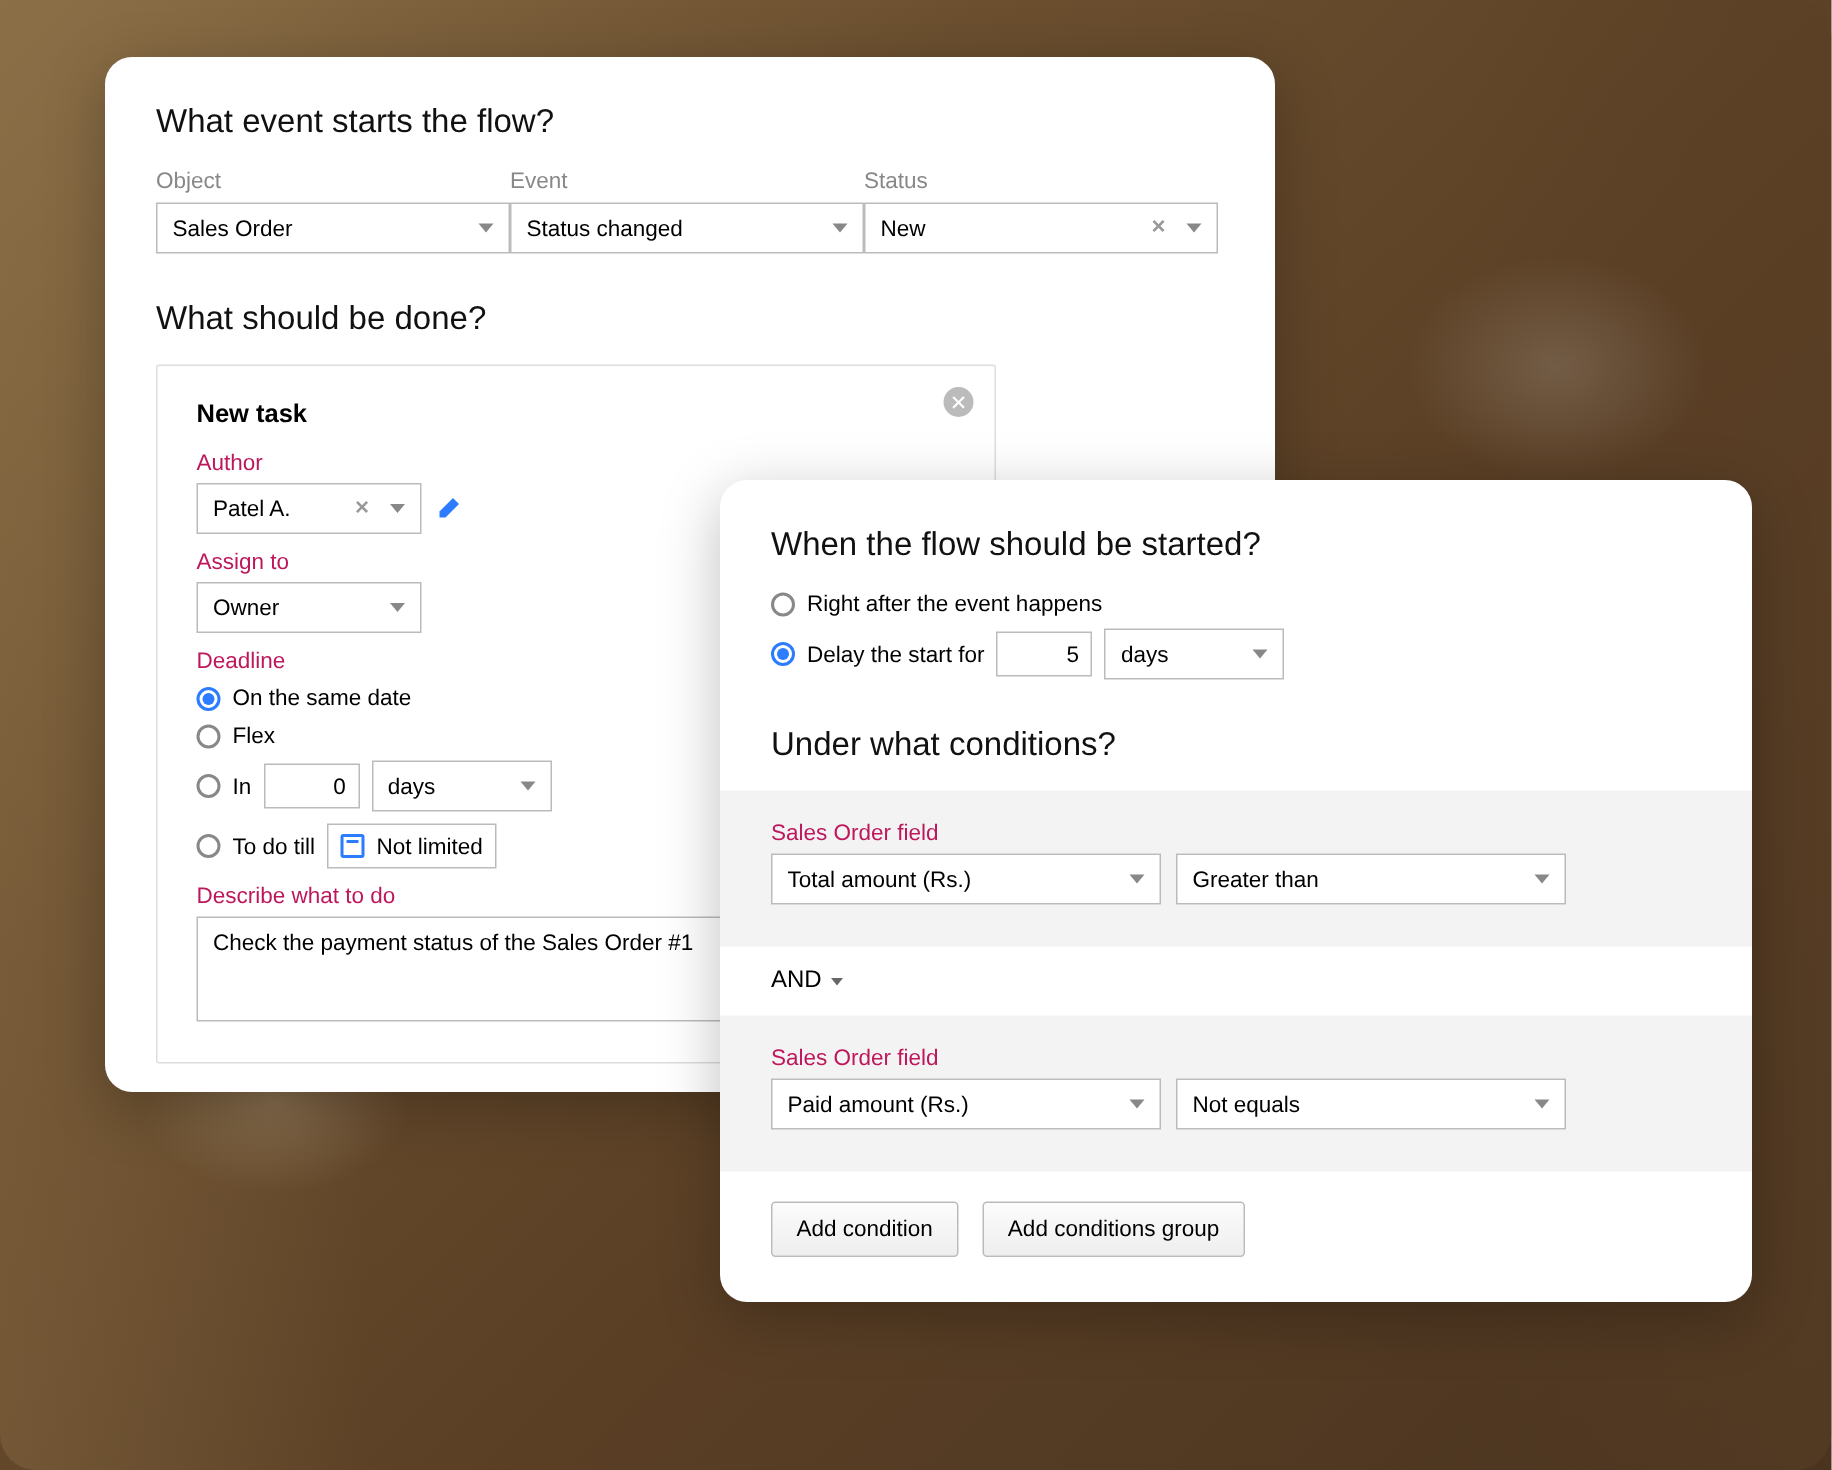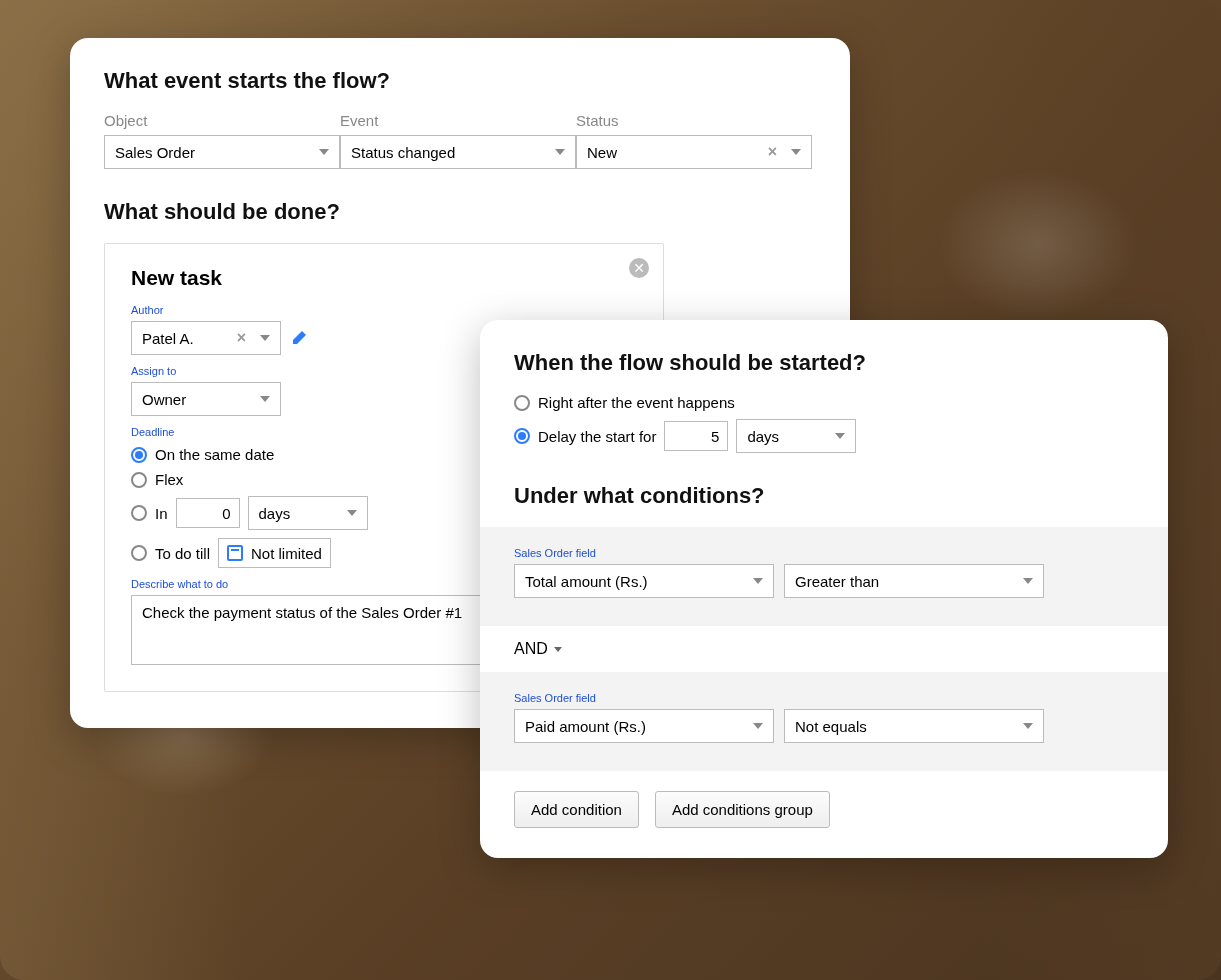--- a/index.html
+++ b/index.html
@@ -34,21 +34,21 @@
       height: 690px;
     }
     .card-2 {
       left: 480px;
       top: 320px;
       width: 688px;
       z-index: 2;
     }
     h2 {
       font-size: 22px;
-      font-weight: 700;
+      font-weight: 400;
       color: #111;
       margin-bottom: 18px;
     }
     .row { display: flex; margin-bottom: 30px; }
     .field { display: flex; flex-direction: column; }
     .field-label {
       font-size: 15px;
       color: #888;
       margin-bottom: 6px;
     }
@@ -92,27 +92,27 @@
       border-radius: 50%;
       background: #bbb;
       color: #fff;
       display: flex;
       align-items: center;
       justify-content: center;
       font-size: 14px;
       cursor: pointer;
     }
     .task-title {
-      font-size: 21px;
+      font-size: 17px;
       font-weight: 700;
       margin-bottom: 14px;
     }
     .sub-label {
-      font-size: 11px;
-      color: #1d4ed8;
+      font-size: 15px;
+      color: #be185d;
       margin-bottom: 5px;
       margin-top: 10px;
     }
     .inline-row { display: flex; align-items: center; gap: 10px; }
     .radio-row {
       display: flex;
       align-items: center;
       gap: 8px;
       margin: 8px 0;
       font-size: 15px;

